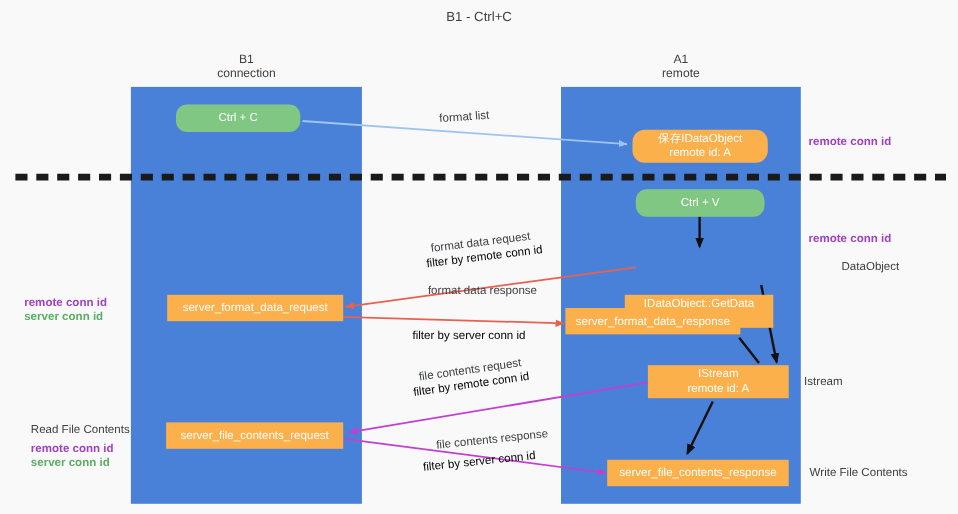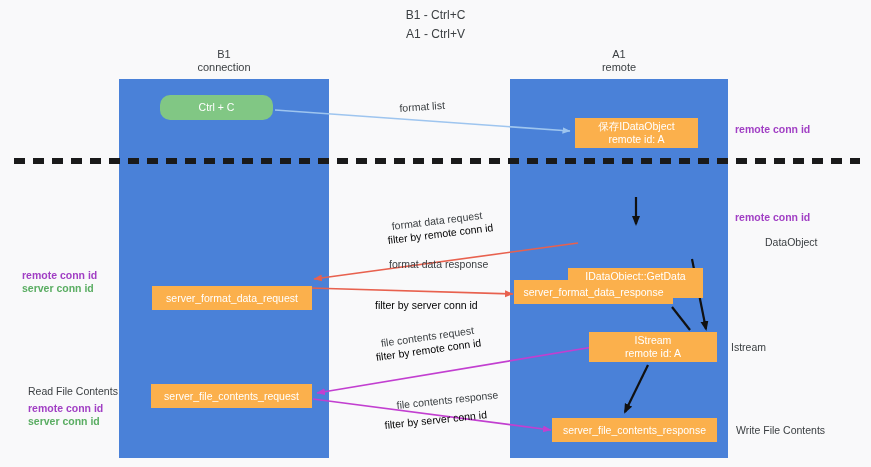--- a/index.html
+++ b/index.html
@@ -47,21 +47,20 @@
   
   svg.overlay{position:absolute;left:0;top:0;width:871px;height:467px;overflow:visible;}
 </style>
 </head>
 <body>
 
 <div id="stage">
 
   <div class="title">
     <div>B1 - Ctrl+C</div>
-    <div>A1 - Ctrl+V</div>
   </div>
 
   <div class="col-head" style="left:119px;top:48px;width:210px;">
     <div>B1</div>
     <div>connection</div>
   </div>
   <div class="col-head" style="left:510px;top:48px;width:218px;">
     <div>A1</div>
     <div>remote</div>
   </div>
@@ -103,32 +102,35 @@
 
     <path d="M593,347 L317,393" stroke="#c23fd0" stroke-width="1.6" fill="none" marker-end="url(#ah-mag)"></path>
 
     <path d="M313,399 L551,430" stroke="#c23fd0" stroke-width="1.6" fill="none" marker-end="url(#ah-mag)"></path>
   </svg>
 
   <div class="box green" style="left:160px;top:95px;width:113px;height:25px;">
     <span>Ctrl + C</span>
   </div>
 
-  <div class="box orange" style="left:575px;top:118px;width:123px;height:30px;flex-direction:column;">
+  <div class="box orange" style="left:575px;top:118px;width:123px;height:30px;flex-direction:column;border-radius:11px;">
     <span>保存IDataObject</span>
     <span>remote id: A</span>
   </div>
 
+  <div class="box green" style="left:578px;top:172px;width:117px;height:25px;">
+    <span>Ctrl + V</span>
+  </div>
 
   <div class="box orange" style="left:568px;top:229px;width:135px;height:30px;flex-direction:column;margin-top:39px;">
     <span>IDataObject::GetData</span>
     <span>remote id: A</span>
   </div>
 
-  <div class="box orange" style="left:152px;top:268px;width:160px;height:24px;margin-top:18px;">
+  <div class="box orange" style="left:152px;top:268px;width:160px;height:24px;">
     <span>server_format_data_request</span>
   </div>
 
   <div class="box orange" style="left:514px;top:280px;width:159px;height:24px;">
     <span>server_format_data_response</span>
   </div>
 
   <div class="box orange" style="left:589px;top:332px;width:128px;height:30px;flex-direction:column;">
     <span>IStream</span>
     <span>remote id: A</span>

